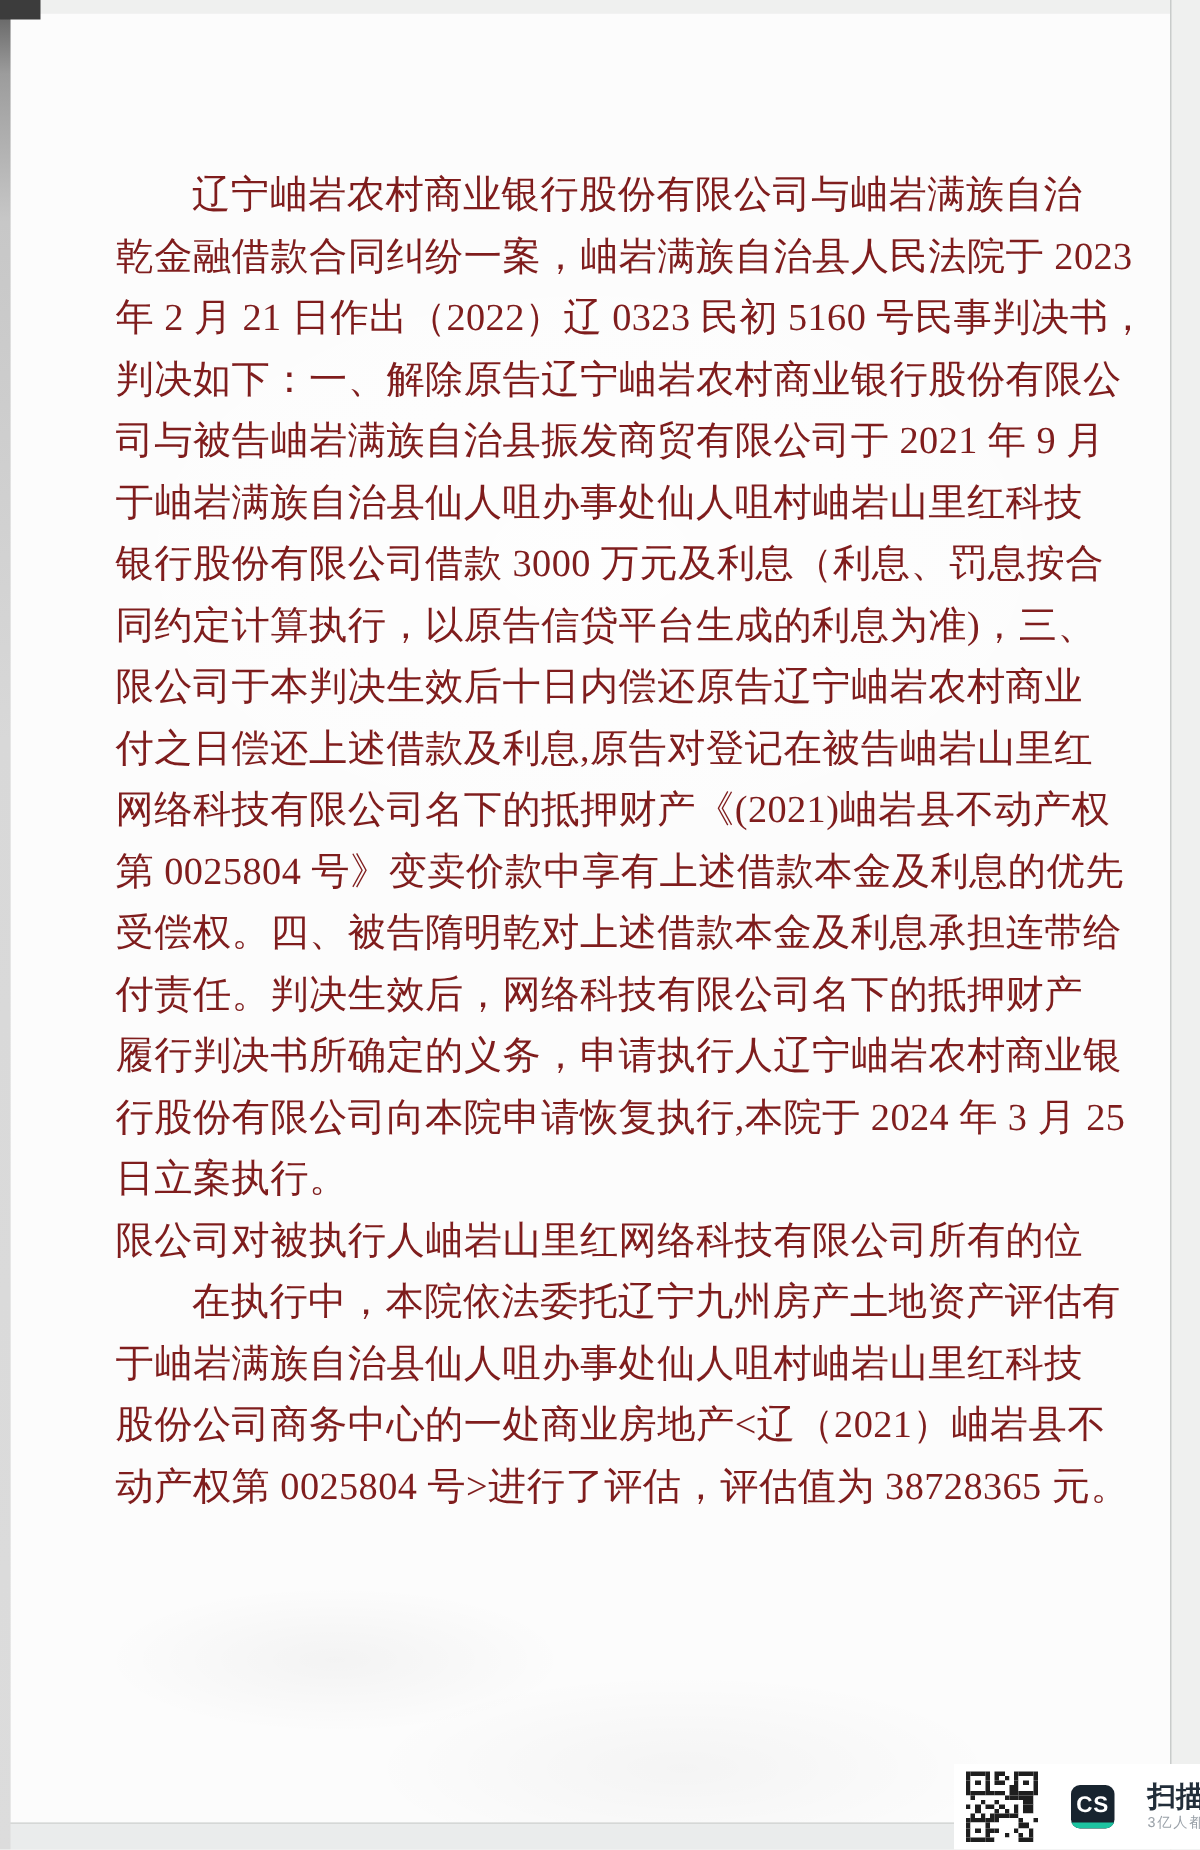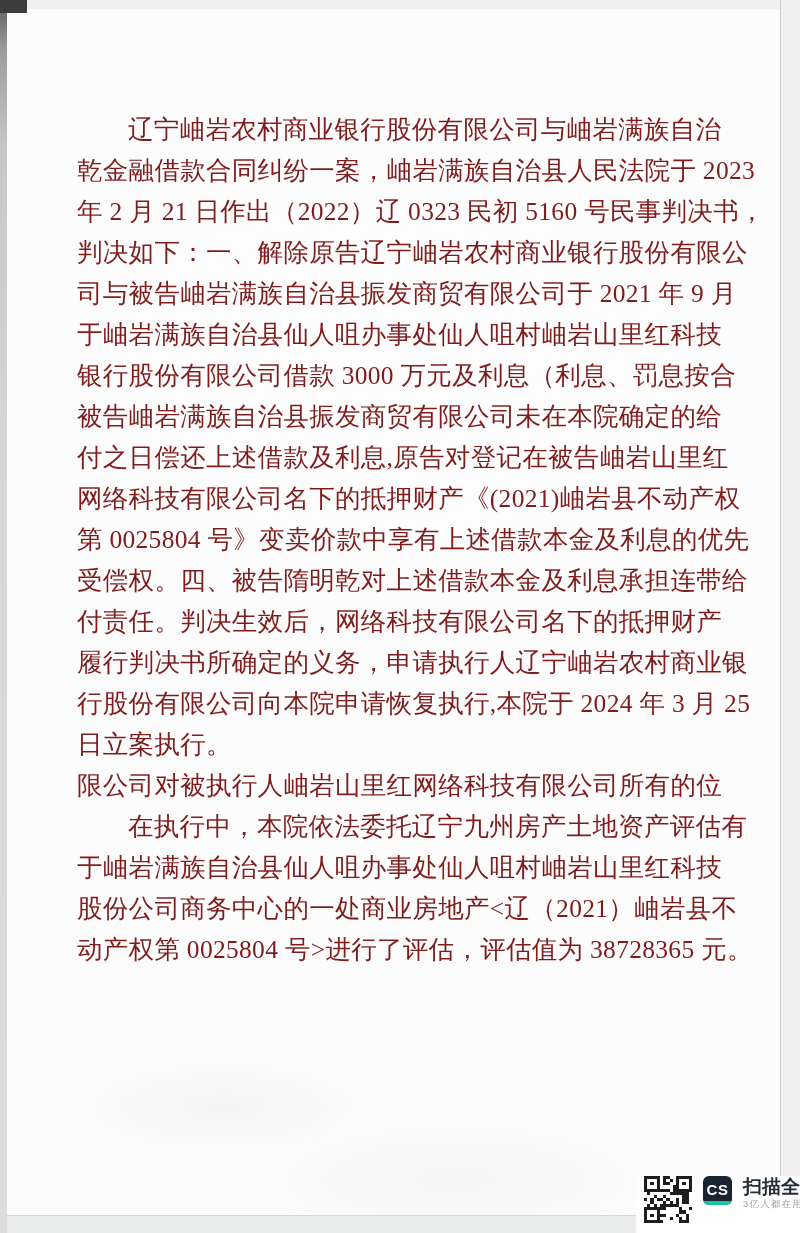--- a/index.html
+++ b/index.html
@@ -62,22 +62,22 @@
   }
   .doc-line { height: 41px; }
   .doc-line.indent { text-indent: 2em; }
   
   .watermark {
     position: absolute;
     left: 636px; top: 1176px;
     width: 164px; height: 57px;
     background: #ffffff;
     display: flex;
-    align-items: flex-start;
-    gap: 11px;
+    align-items: center;
+    gap: 22px;
     padding-left: 8px;
     box-sizing: border-box;
     overflow: hidden;
     font-family: "Liberation Sans", sans-serif;
   }
   .qr {
     width: 48px; height: 47px;
     flex: 0 0 auto;
     display: grid;
     grid-template-columns: repeat(15, 1fr);
@@ -131,21 +131,22 @@
 <div class="corner-mark"></div>
 
 <div class="doc-text">
     <div class="doc-line indent">辽宁岫岩农村商业银行股份有限公司与岫岩满族自治</div>
     <div class="doc-line">乾金融借款合同纠纷一案，岫岩满族自治县人民法院于 2023</div>
     <div class="doc-line">年 2 月 21 日作出（2022）辽 0323 民初 5160 号民事判决书，</div>
     <div class="doc-line">判决如下：一、解除原告辽宁岫岩农村商业银行股份有限公</div>
     <div class="doc-line">司与被告岫岩满族自治县振发商贸有限公司于 2021 年 9 月</div>
     <div class="doc-line">于岫岩满族自治县仙人咀办事处仙人咀村岫岩山里红科技</div>
     <div class="doc-line">银行股份有限公司借款 3000 万元及利息（利息、罚息按合</div>
-    <div class="doc-line">被告岫岩满族自治县振发商贸有限公司未在本院确定的给</div>
+    <div class="doc-line">同约定计算执行，以原告信贷平台生成的利息为准)，三、</div>
+    <div class="doc-line">限公司于本判决生效后十日内偿还原告辽宁岫岩农村商业</div>
     <div class="doc-line">付之日偿还上述借款及利息,原告对登记在被告岫岩山里红</div>
     <div class="doc-line">网络科技有限公司名下的抵押财产《(2021)岫岩县不动产权</div>
     <div class="doc-line">第 0025804 号》变卖价款中享有上述借款本金及利息的优先</div>
     <div class="doc-line">受偿权。四、被告隋明乾对上述借款本金及利息承担连带给</div>
     <div class="doc-line">付责任。判决生效后，网络科技有限公司名下的抵押财产</div>
     <div class="doc-line">履行判决书所确定的义务，申请执行人辽宁岫岩农村商业银</div>
     <div class="doc-line">行股份有限公司向本院申请恢复执行,本院于 2024 年 3 月 25</div>
     <div class="doc-line">日立案执行。</div>
     <div class="doc-line">限公司对被执行人岫岩山里红网络科技有限公司所有的位</div>
     <div class="doc-line indent">在执行中，本院依法委托辽宁九州房产土地资产评估有</div>

